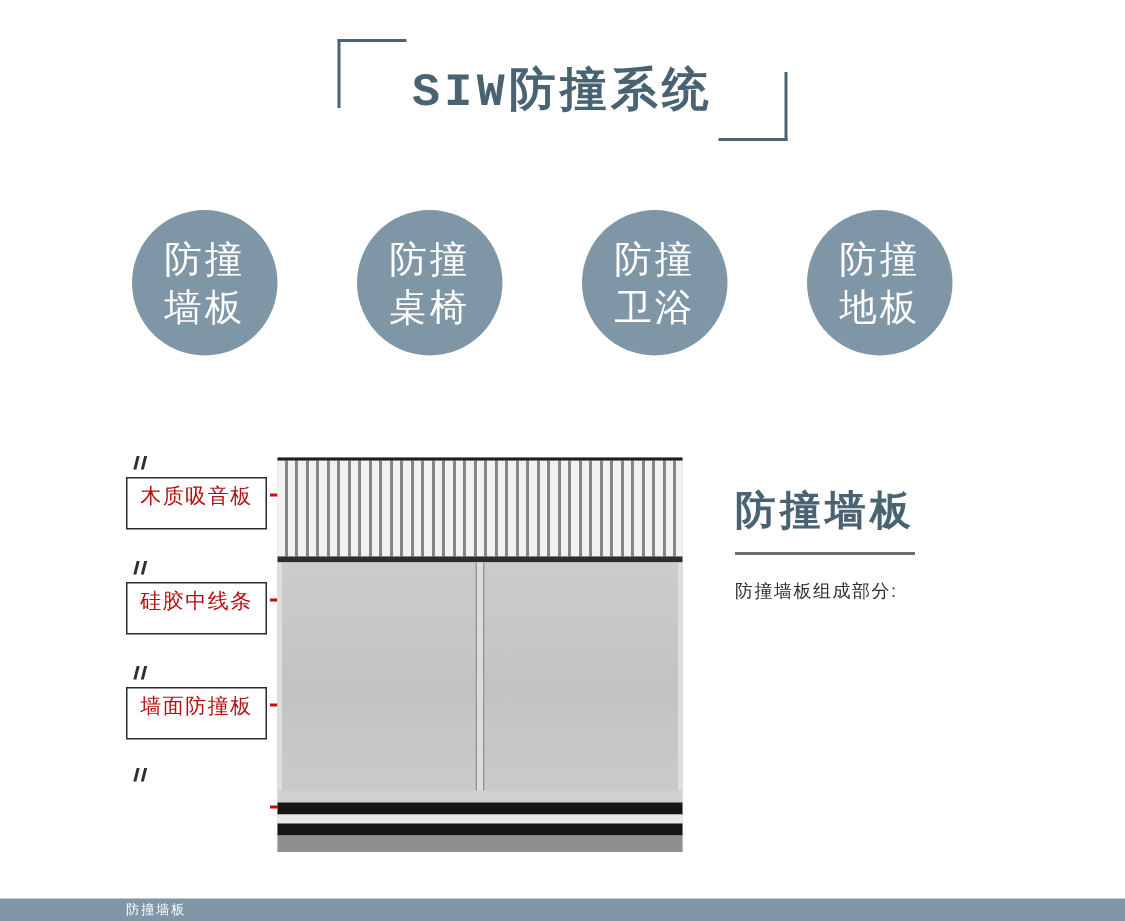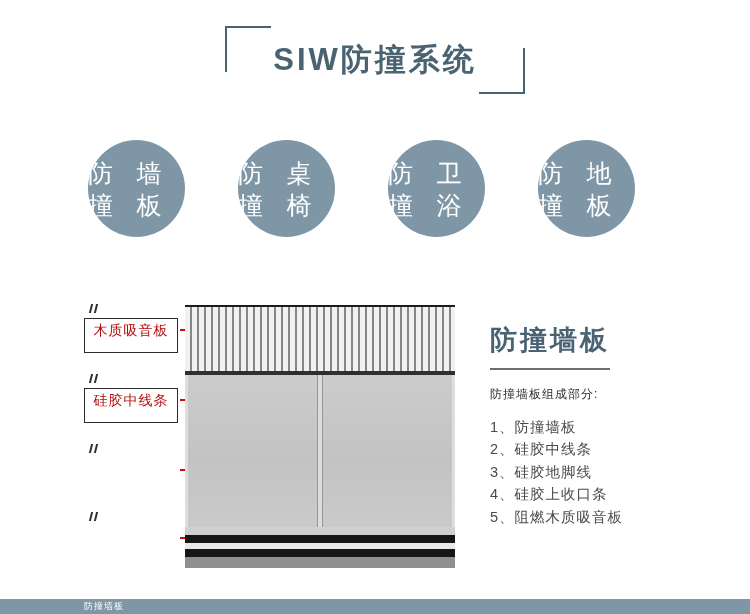--- a/index.html
+++ b/index.html
@@ -14,29 +14,29 @@
 body{width:750px;height:614px;font-family:"Liberation Sans",sans-serif;overflow:hidden}
 .page{position:relative;width:750px;height:614px;background:#fff}
 
 
 .title-wrap{position:absolute;top:26px;left:50%;transform:translateX(-50%);
   width:300px;height:68px;display:flex;align-items:center;justify-content:center}
 .title-wrap::before{content:"";position:absolute;left:0;top:0;width:44px;height:44px;
   border-top:2px solid var(--accent);border-left:2px solid var(--accent)}
 .title-wrap::after{content:"";position:absolute;right:0;bottom:0;width:44px;height:44px;
   border-bottom:2px solid var(--accent);border-right:2px solid var(--accent)}
-.title{font-family:Liberation Sans, sans-serif;font-size:31px;font-weight:bold;
+.title{font-family:Liberation Mono, monospace;font-size:31px;font-weight:bold;
   color:var(--accent);letter-spacing:3px;white-space:nowrap}
 .subtitle{position:absolute;top:96px;width:100%;text-align:center;font-size:21px;
   color:var(--accent);letter-spacing:9px}
 
 
 .circles{position:absolute;top:140px;left:88px;display:flex;gap:53px}
 .circle{width:97px;height:97px;border-radius:50%;background:var(--circle);color:#fff;
-  display:flex;flex-direction:row;align-items:center;justify-content:center;
+  display:flex;flex-direction:column;align-items:center;justify-content:center;
   font-size:25px;line-height:1.28;letter-spacing:2px}
 
 
 .dlabel{position:absolute;width:94px;height:35px;line-height:22px;text-align:center;
   background:#fff;border:1px solid #2b2b2b;color:var(--label-red);
   font-size:14px;letter-spacing:1px;white-space:nowrap}
 .tick{position:absolute;width:12px;height:9px}
 .tick::before,.tick::after{content:"";position:absolute;top:0;width:2px;height:9px;
   background:#2f2f2f;transform:skewX(-14deg)}
 .tick::before{left:2px}
@@ -109,20 +109,21 @@
 
   <span class="tick" style="left:88px;top:304px"></span>
   <div class="dlabel" style="left:84px;top:318px">木质吸音板</div>
   <div class="arrow" style="left:180px;top:329px;width:36px"></div>
 
   <span class="tick" style="left:88px;top:374px"></span>
   <div class="dlabel" style="left:84px;top:388px">硅胶中线条</div>
   <div class="arrow" style="left:180px;top:399px;width:118px"></div>
 
   <span class="tick" style="left:88px;top:444px"></span>
+  <div class="dlabel" style="left:84px;top:458px">墙面防撞板</div>
   <div class="arrow" style="left:180px;top:469px;width:68px"></div>
 
   <span class="tick" style="left:88px;top:512px"></span>
   <div class="arrow" style="left:180px;top:537px;width:52px"></div>
 
   <div class="wall">
     <div class="slats"></div>
     <div class="mid-rail"></div>
     <div class="panels">
       <div class="panel-divider"></div>
@@ -131,23 +132,16 @@
       <div class="s1"></div>
       <div class="s2"></div>
       <div class="s3"></div>
       <div class="s4"></div>
       <div class="s5"></div>
     </div>
   </div>
 
   <div class="detail-heading">防撞墙板</div>
   <div class="detail-intro">防撞墙板组成部分:</div>
-  <ul class="detail-list">
-    <li>1、防撞墙板</li>
-    <li>2、硅胶中线条</li>
-    <li>3、硅胶地脚线</li>
-    <li>4、硅胶上收口条</li>
-    <li>5、阻燃木质吸音板</li>
-  </ul>
 
   <div class="footer-bar">防撞墙板</div>
 
 </div>
 
 </body></html>

